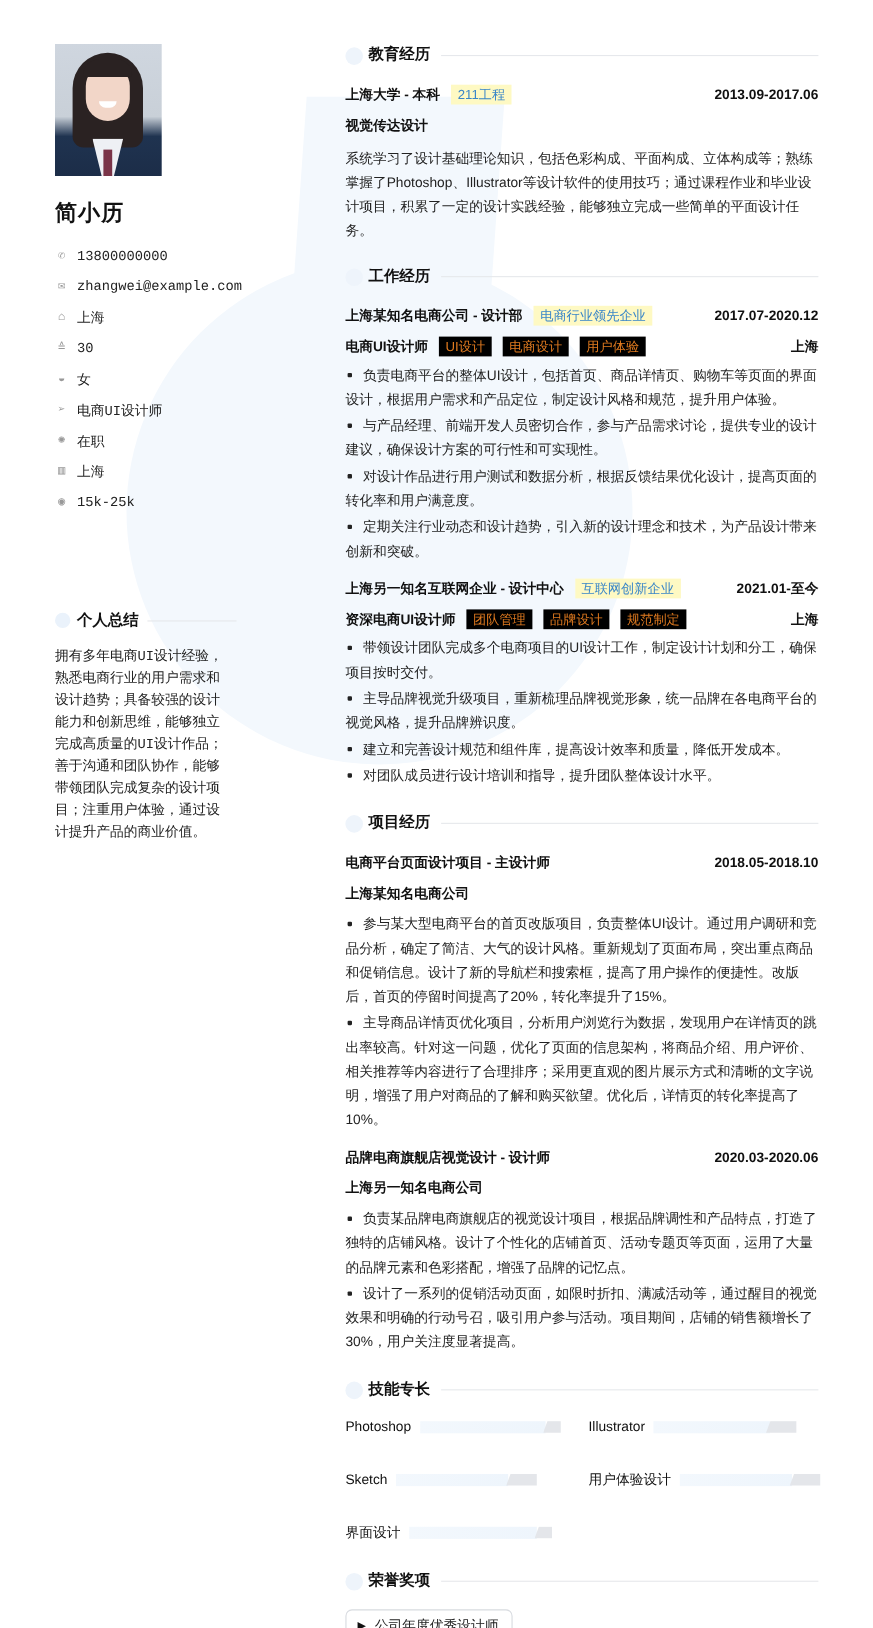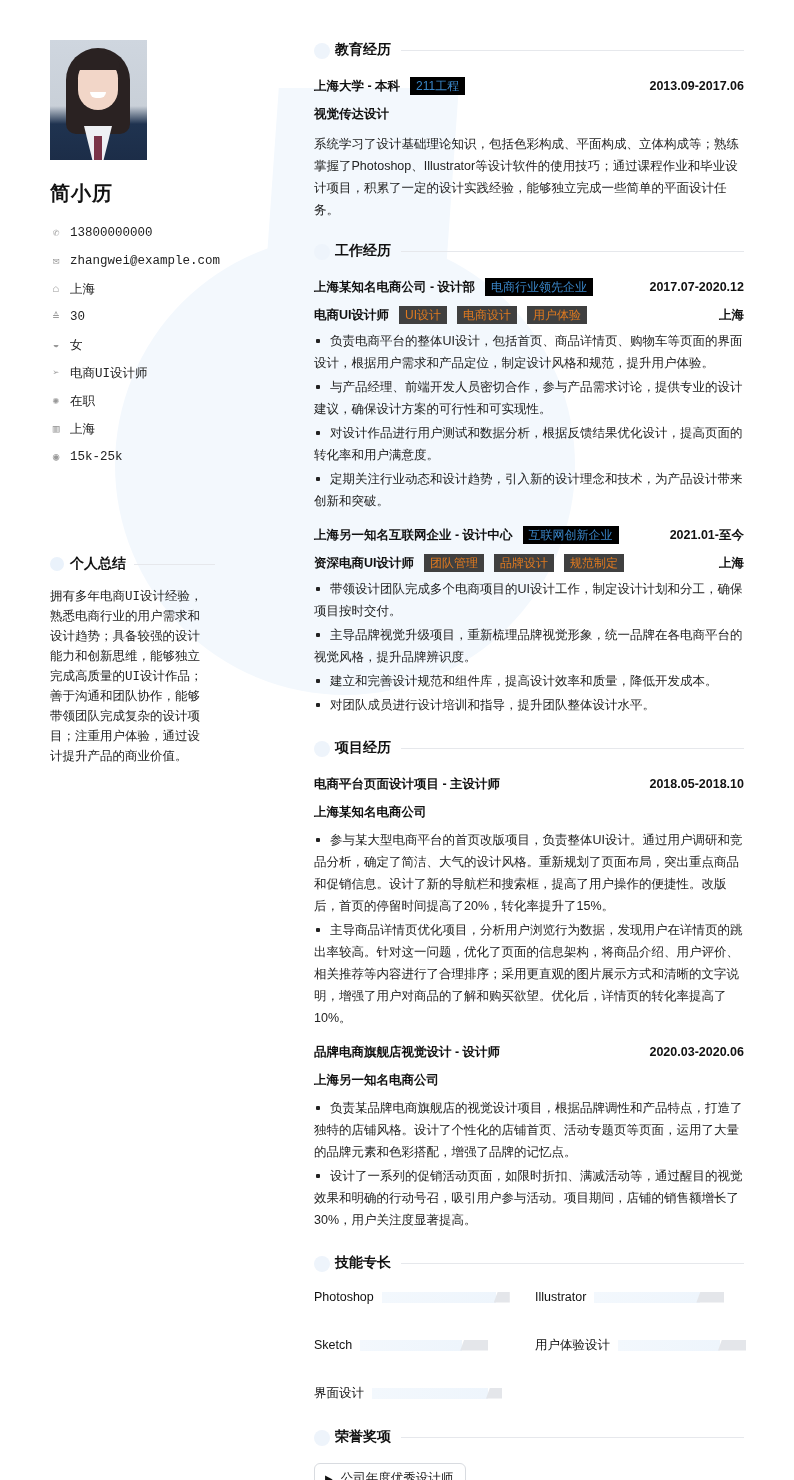--- a/index.html
+++ b/index.html
@@ -31,22 +31,22 @@
   
   .main { position: absolute; left: 314px; top: 40px; width: 430px; }
   .section-title { display: flex; align-items: center; height: 20px; margin-left: 0; position: relative; }
   .section-title .sec-bubble { position: absolute; left: 0; top: 3px; width: 16px; height: 16px; background: #eef4fb; }
   .section-title .sec-label { margin-left: 21px; font-size: 14px; }
   .section-title .sec-line { margin-left: 10px; }
   .entry-head { display: flex; align-items: center; justify-content: space-between; height: 18px; margin-top: 16px; }
   .entry-head .left { display: flex; align-items: center; }
   .bold { font-size: 12.5px; font-weight: bold; color: #111; white-space: nowrap; }
   .date { font-size: 12.5px; font-weight: bold; color: #111; }
-  .tag-blue { margin-left: 10px; padding: 1px 6px; font-size: 12px; color: #3a86c8; background: #000000; line-height: 16px; }
-  .tag-orange { margin-left: 10px; padding: 1px 6px; font-size: 12px; color: #e07a1f; background: #404040; line-height: 16px; }
+  .tag-blue { margin-left: 10px; padding: 1px 6px; font-size: 12px; color: #3a86c8; background: #fef9c3; line-height: 16px; }
+  .tag-orange { margin-left: 10px; padding: 1px 6px; font-size: 12px; color: #e07a1f; background: #000000; line-height: 16px; }
   .sub-head { display: flex; align-items: center; justify-content: space-between; height: 18px; margin-top: 10px; }
   .para { margin-top: 10px; font-size: 12.5px; line-height: 22px; color: #222; }
   .bullets { margin-top: 6px; }
   .bullet { position: relative; font-size: 12.5px; line-height: 22px; color: #222; text-indent: 16px; margin-bottom: 2px; }
   .bullet::before { content: ""; position: absolute; left: 2px; top: 9px; width: 4px; height: 4px; background: #222; border-radius: 1px; }
 
   .skills { display: grid; grid-template-columns: 221px 209px; row-gap: 32px; margin-top: 16px; }
   .skill { display: flex; align-items: center; height: 16px; }
   .skill-name { font-size: 12.5px; color: #111; white-space: nowrap; }
   .skill-bar { position: relative; height: 11px; margin-left: 8px; }

